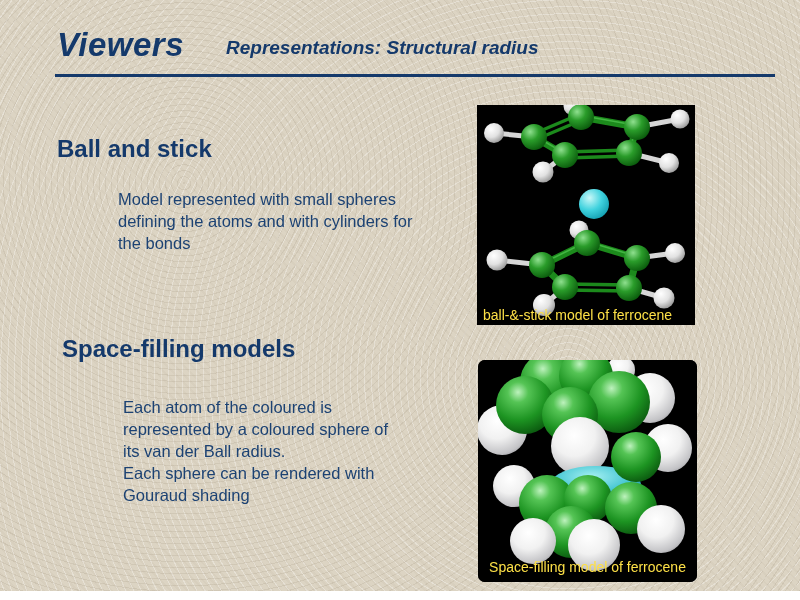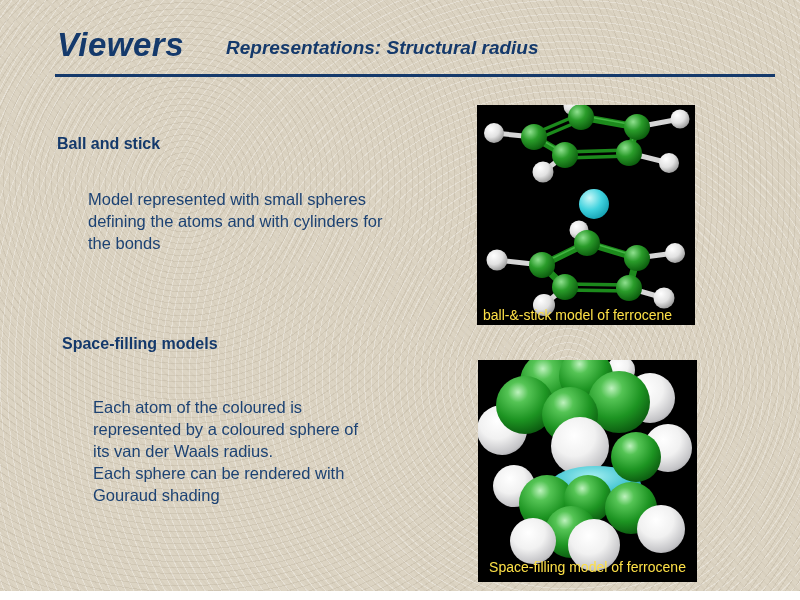--- a/index.html
+++ b/index.html
@@ -21,34 +21,34 @@
   .page-subtitle{
     position:absolute;left:226px;top:37px;
     font-size:19px;font-weight:bold;font-style:italic;
     color:#14396b;
   }
   .rule{
     position:absolute;left:55px;top:74px;width:720px;height:3px;
     background:#14396b;
   }
   .sec-heading{
-    position:absolute;font-size:16px;font-weight:bold;color:#14396b;
+    position:absolute;font-size:24px;font-weight:bold;color:#14396b;
   }
   .s1h{left:57px;top:135px;}
   .s2h{left:62px;top:335px;}
   .sec-body{
-    position:absolute;font-size:16.5px;color:#1c4273;line-height:22px;
+    position:absolute;font-size:16.5px;color:#1c4273;line-height:22px;margin-left:30px;
   }
   .s1b{left:88px;top:188px;}
   .s2b{left:93px;top:396px;}
   .figure{
     position:absolute;background:#000;overflow:hidden;
   }
   .fig1{left:477px;top:105px;width:218px;height:220px;}
-  .fig2{left:478px;top:360px;width:219px;height:222px;}
+  .fig2{left:478px;top:360px;width:219px;height:222px;border-radius:7px;}
   .figure svg{position:absolute;left:0;top:0;}
   .fig-caption{
     position:absolute;color:#fde047;font-size:14px;white-space:nowrap;
   }
   .cap1{left:6px;bottom:2px;}
   .cap2{left:0;right:0;bottom:7px;text-align:center;}
 </style>
 </head>
 <body>
 
@@ -62,21 +62,21 @@
   <div class="sec-body s1b">
     <div>Model represented with small spheres</div>
     <div>defining the atoms and with cylinders for</div>
     <div>the bonds</div>
   </div>
 
   <div class="sec-heading s2h">Space-filling models</div>
   <div class="sec-body s2b">
     <div>Each atom of the coloured is</div>
     <div>represented by a coloured sphere of</div>
-    <div>its van der Waals radius.</div>
+    <div>its van der Ball radius.</div>
     <div>Each sphere can be rendered with</div>
     <div>Gouraud shading</div>
   </div>
 
   <div class="figure fig1">
     <svg width="218" height="220" viewBox="0 0 218 220">
       <defs>
         <radialGradient id="bsG" cx="35%" cy="30%" r="75%">
           <stop offset="0%" stop-color="#8fe08f"></stop>
           <stop offset="45%" stop-color="#2a9c2a"></stop>

